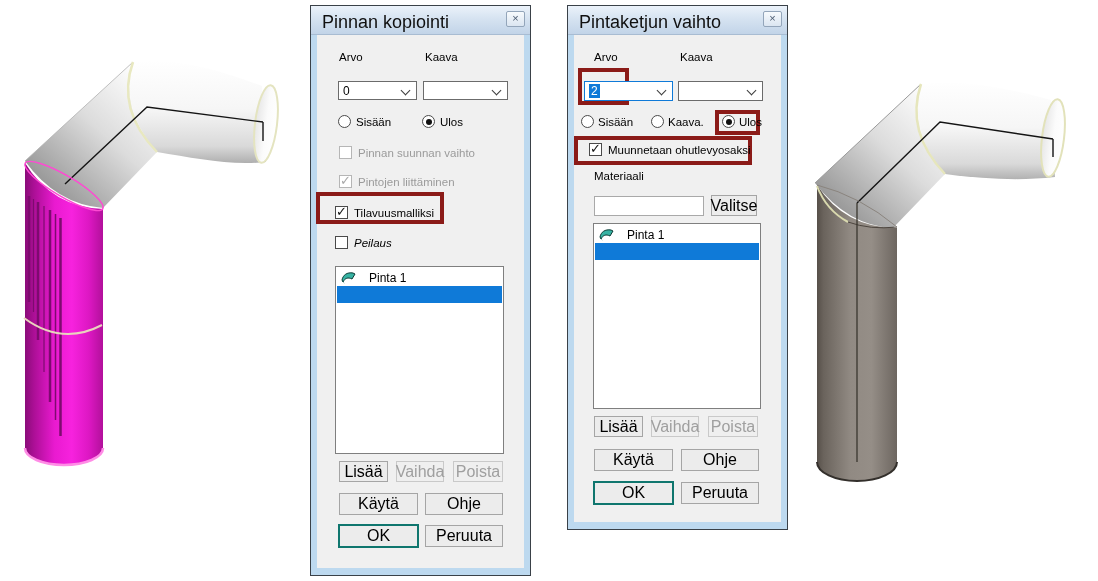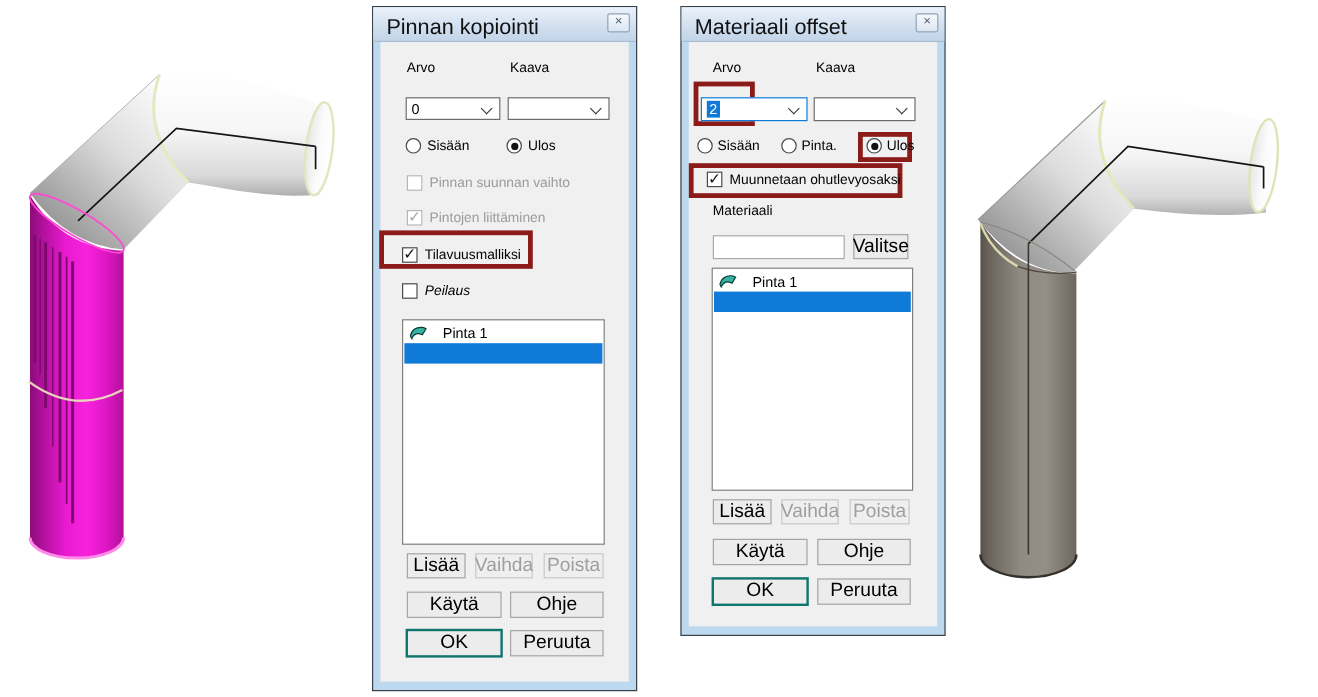--- a/index.html
+++ b/index.html
@@ -222,41 +222,41 @@
     <button class="btn dis" style="left:142px;top:455px;width:50px;height:21px;">Poista</button>
     <button class="btn" style="left:28px;top:487px;width:79px;height:22px;">Käytä</button>
     <button class="btn" style="left:114px;top:487px;width:78px;height:22px;">Ohje</button>
     <button class="btn def" style="left:27px;top:518px;width:81px;height:24px;">OK</button>
     <button class="btn" style="left:114px;top:519px;width:78px;height:22px;">Peruuta</button>
   </div>
 
   <div class="dialog" style="left:567px;top:5px;width:221px;height:525px;">
     <div class="content"></div>
     <div class="titlebar">
-      <span class="title-text">Materiaali offset</span>
+      <span class="title-text">Pintaketjun vaihto</span>
       <span class="close-btn">×</span>
     </div>
 
     <span class="lbl" style="left:26px;top:45px;">Arvo</span>
     <span class="lbl" style="left:112px;top:45px;">Kaava</span>
 
     <div class="redbox" style="left:10px;top:62px;width:51px;height:37px;"></div>
     <div class="combo focused" style="left:16px;top:75px;width:89px;height:20px;">
       <span class="cval"><span class="selhl">2</span></span>
       <span class="chev"></span>
     </div>
     <div class="combo" style="left:110px;top:75px;width:85px;height:20px;">
       <span class="cval"></span>
       <span class="chev"></span>
     </div>
 
     <span class="rdot" style="left:13px;top:109px;"></span>
     <span class="lbl" style="left:30px;top:110px;">Sisään</span>
     <span class="rdot" style="left:83px;top:109px;"></span>
-    <span class="lbl" style="left:100px;top:110px;">Pinta.</span>
+    <span class="lbl" style="left:100px;top:110px;">Kaava.</span>
     <div class="redbox" style="left:147px;top:104px;width:45px;height:25px;"></div>
     <span class="rdot sel" style="left:154px;top:109px;"></span>
     <span class="lbl" style="left:171px;top:110px;">Ulos</span>
 
     <div class="redbox" style="left:6px;top:130px;width:178px;height:29px;"></div>
     <span class="cbox" style="left:21px;top:137px;">
         <span class="ck">✓</span>
       </span>
     <span class="lbl" style="left:40px;top:138px;">Muunnetaan ohutlevyosaksi</span>
 

